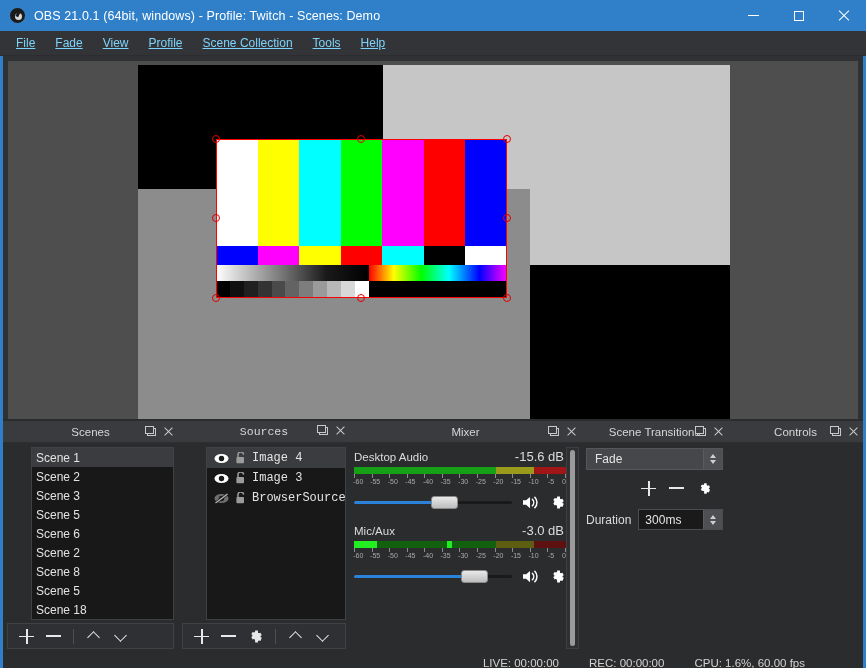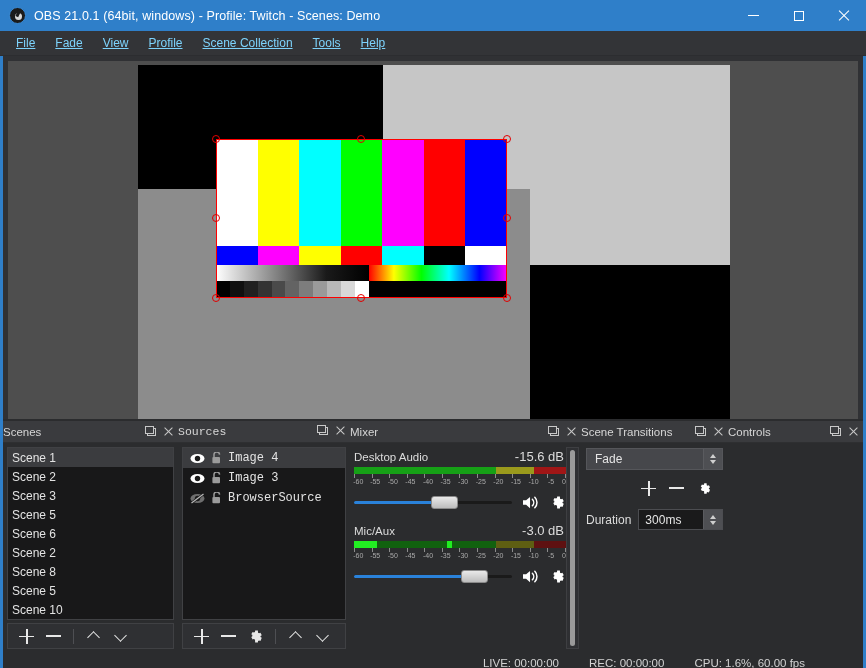--- a/index.html
+++ b/index.html
@@ -138,21 +138,21 @@
   .dock { display: flex; flex-direction: column; min-height: 0; }
   .dock-scenes      { width: 175px; }
   .dock-sources     { width: 172px; font-family: Liberation Mono, monospace; }
   .dock-mixer       { width: 231px; }
   .dock-transitions { width: 147px; }
   .dock-controls    { flex: 1; }
 
   .dock-head {
     height: 22px; min-height: 22px;
     background: #3a3b3e;
-    display: flex; align-items: center; 
+    display: flex; align-items: center; justify-content: center;
     position: relative;
     border-bottom: 1px solid #2e2f31;
   }
   .dock-title { font-size: 11.5px; color: #d6d6d6; }
   .dock-head-btns {
     position: absolute; right: 5px; top: 0; height: 22px;
     display: flex; align-items: center; gap: 8px;
   }
   .hb { color: #c8c8c8; font-size: 11px; line-height: 1; cursor: pointer; }
   .icon-float {
@@ -175,21 +175,21 @@
   .dock-body {
     flex: 1; display: flex; flex-direction: column;
     padding: 4px; min-height: 0;
     background: #2b2c2e;
   }
 
   
   .listbox {
     flex: 1; background: #181819;
     border: 1px solid #404144;
-    overflow: hidden; min-height: 0;
+    overflow: hidden; min-height: 0; margin-left: 24px;
   }
   .list-item {
     height: 19px; display: flex; align-items: center;
     padding: 0 4px; font-size: 12px; color: #e3e3e3;
     white-space: nowrap;
   }
   .list-item.selected { background: #3b3c3f; }
 
   .src-item { gap: 6px; padding-left: 7px; height: 20px; }
   .eye {
@@ -453,21 +453,21 @@
             <div class="list-item">
                 <span>Scene 2</span>
               </div>
             <div class="list-item">
                 <span>Scene 8</span>
               </div>
             <div class="list-item">
                 <span>Scene 5</span>
               </div>
             <div class="list-item">
-                <span>Scene 10</span>
+                <span>Scene 18</span>
               </div>
           </div>
           <div class="list-toolbar">
             <div class="tb-btn">
                 <span class="ic-plus"></span>
               </div>
             <div class="tb-btn">
                 <span class="ic-minus"></span>
               </div>
             <div class="tb-sep"></div>

